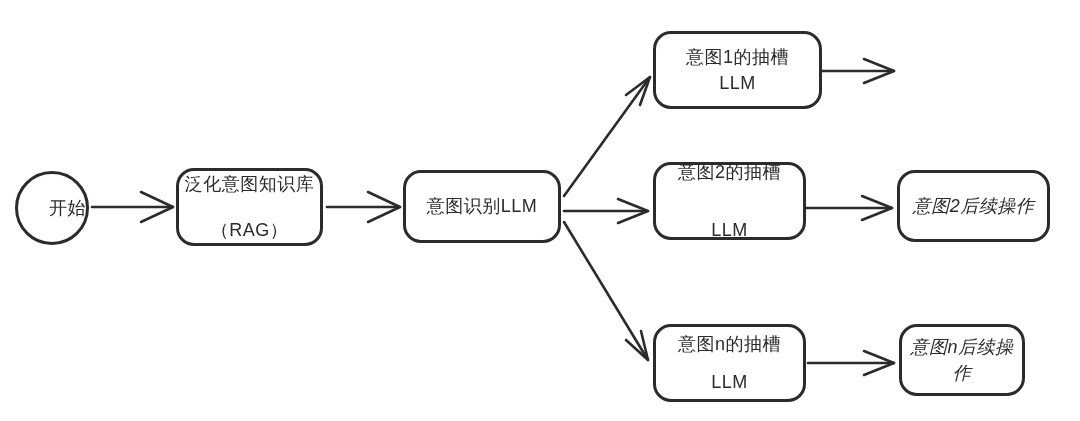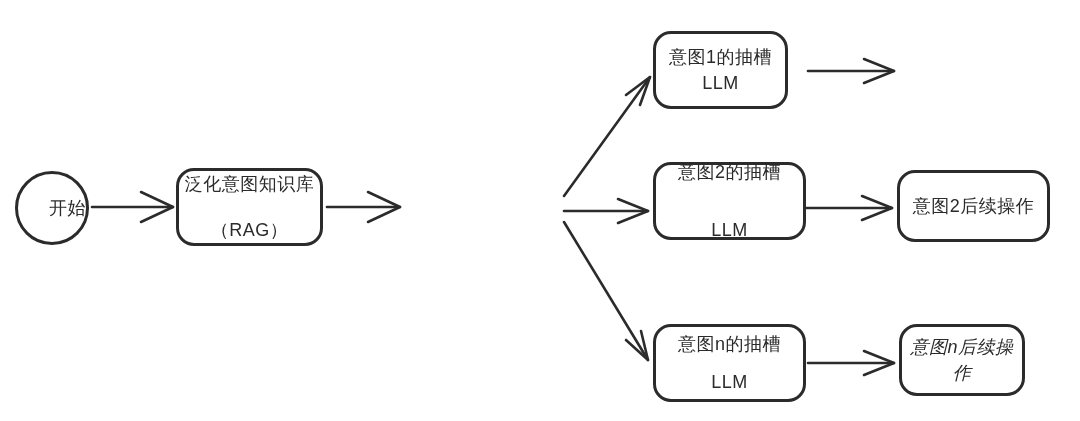--- a/index.html
+++ b/index.html
@@ -74,31 +74,34 @@
 
   <div class="node start" style="left:15px;top:171px;width:74px;height:74px;">
     <span class="line">开始</span>
   </div>
 
   <div class="node" style="left:176px;top:168px;width:147px;height:78px;gap:20px;">
     <span class="line">泛化意图知识库</span>
     <span class="line">（RAG）</span>
   </div>
 
+  <div class="node" style="left:403px;top:170px;width:158px;height:73px;">
+    <span class="line">意图识别LLM</span>
+  </div>
 
-  <div class="node" style="left:653px;top:31px;width:135px;height:78px;">
+  <div class="node" style="left:653px;top:31px;width:169px;height:78px;">
     <span class="line">意图1的抽槽</span>
     <span class="line">LLM</span>
   </div>
 
   <div class="node" style="left:653px;top:162px;width:153px;height:78px;gap:32px;">
     <span class="line">意图2的抽槽</span>
     <span class="line">LLM</span>
   </div>
-  <div class="node" style="left:897px;top:170px;width:153px;height:72px;">
+  <div class="node" style="left:897px;top:170px;width:153px;height:72px;font-style:italic;">
     <span class="line">意图2后续操作</span>
   </div>
 
   <div class="node" style="left:653px;top:324px;width:153px;height:78px;gap:12px;">
     <span class="line">意图n的抽槽</span>
     <span class="line">LLM</span>
   </div>
   <div class="node" style="left:899px;top:324px;width:126px;height:72px;font-style:italic;">
     <span class="line">意图n后续操作</span>
   </div>

